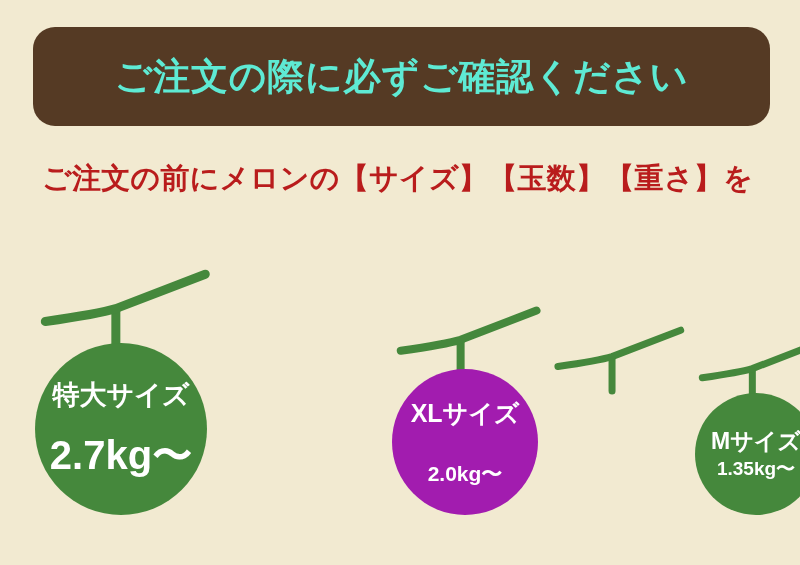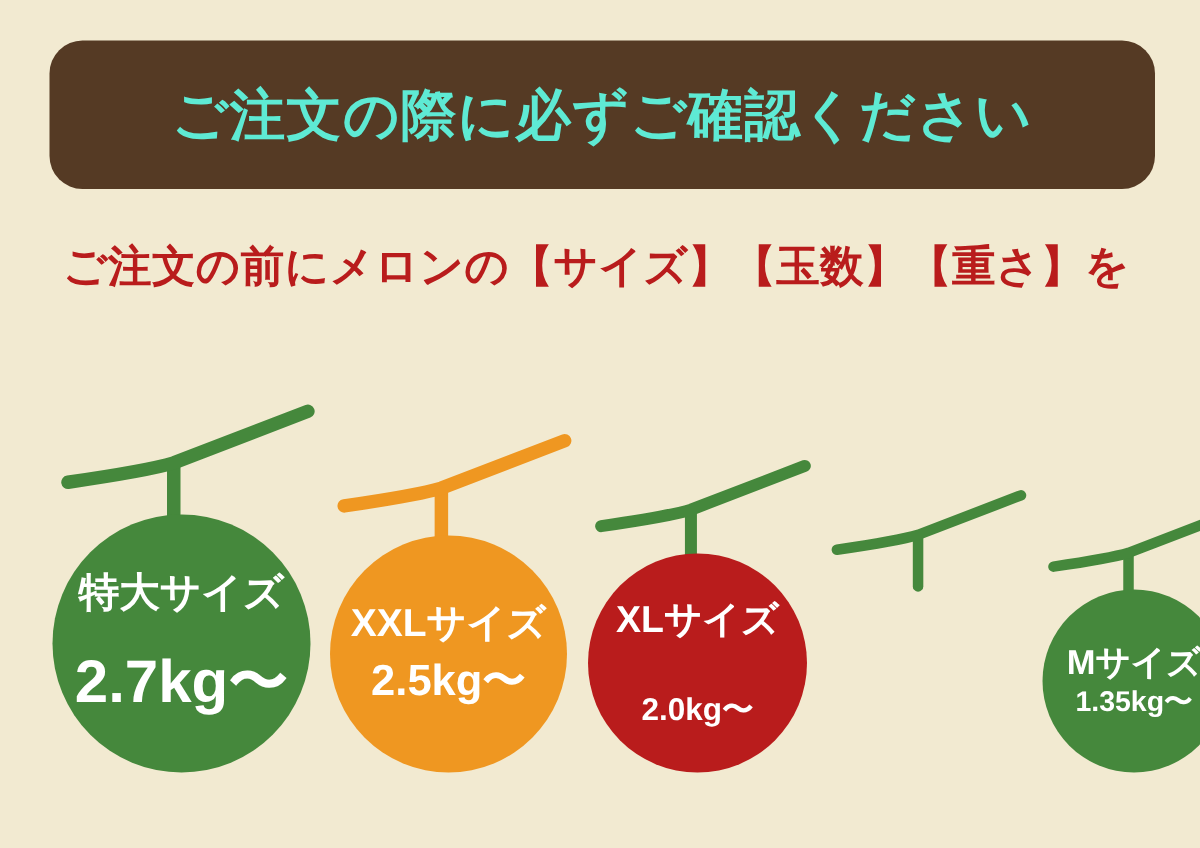--- a/index.html
+++ b/index.html
@@ -125,40 +125,28 @@
           <svg viewBox="0 0 172 234">
             <path d="M 80.83999999999999 72.32 L 80.83999999999999 30.3" stroke="#45883c" stroke-width="9" stroke-linecap="round" fill="none"></path>
             <path d="M 10.319999999999993 40.5 Q 63.639999999999986 32.760000000000005 80.83999999999999 27.6 Q 125.55999999999999 10.400000000000002 170.27999999999997 -6.799999999999997" stroke="#45883c" stroke-width="9" stroke-linecap="round" fill="none"></path>
           </svg>
         </div>
         <div class="melon-body" style="width: 172px; height: 172px; background: rgb(69, 136, 60);">
           <span class="melon-label" style="font-size: 27px;">特大サイズ</span>
           <span class="melon-weight" style="font-size: 40px; margin-top: 23px;">2.7kg〜</span>
         </div>
       </div>
-      <div class="melon" style="left: 203px; width: 158px; height: 220px;">
-        <div class="stem">
-          <svg viewBox="0 0 158 220">
-            <path d="M 74.25999999999999 71.48 L 74.25999999999999 33.1" stroke="#ef9721" stroke-width="9" stroke-linecap="round" fill="none"></path>
-            <path d="M 9.47999999999999 42.25 Q 58.459999999999994 35.14 74.25999999999999 30.4 Q 115.33999999999999 14.599999999999998 156.42 -1.2000000000000028" stroke="#ef9721" stroke-width="9" stroke-linecap="round" fill="none"></path>
-          </svg>
-        </div>
-        <div class="melon-body" style="width: 158px; height: 158px; background: rgb(239, 151, 33);">
-          <span class="melon-label" style="font-size: 26px;">XXLサイズ</span>
-          <span class="melon-weight" style="font-size: 29px; margin-top: 8px;">2.5kg〜</span>
-        </div>
-      </div>
       <div class="melon" style="left: 375px; width: 146px; height: 208px;">
         <div class="stem">
           <svg viewBox="0 0 146 208">
             <path d="M 68.61999999999999 70.76 L 68.61999999999999 35.199999999999996" stroke="#45883c" stroke-width="8" stroke-linecap="round" fill="none"></path>
             <path d="M 8.759999999999991 43.75 Q 54.01999999999999 37.18 68.61999999999999 32.8 Q 106.57999999999998 18.199999999999996 144.54 3.5999999999999943" stroke="#45883c" stroke-width="8" stroke-linecap="round" fill="none"></path>
           </svg>
         </div>
-        <div class="melon-body" style="width: 146px; height: 146px; background: #b91c1c; gap: 28px;">
+        <div class="melon-body" style="width: 146px; height: 146px; background: #a21caf; gap: 28px;">
           <span class="melon-label" style="font-size: 25px;">XLサイズ</span>
           <span class="melon-weight" style="font-size: 21px; margin-top: 7px;">2.0kg〜</span>
         </div>
       </div>
       <div class="melon" style="left: 533px; width: 132px; height: 194px;">
         <div class="stem">
           <svg viewBox="0 0 132 194">
             <path d="M 62.04 69.92 L 62.04 37.699999999999996" stroke="#45883c" stroke-width="7" stroke-linecap="round" fill="none"></path>
             <path d="M 7.920000000000002 45.49999999999999 Q 48.839999999999996 39.559999999999995 62.04 35.599999999999994 Q 96.36 22.39999999999999 130.68 9.199999999999992" stroke="#45883c" stroke-width="7" stroke-linecap="round" fill="none"></path>
           </svg>

